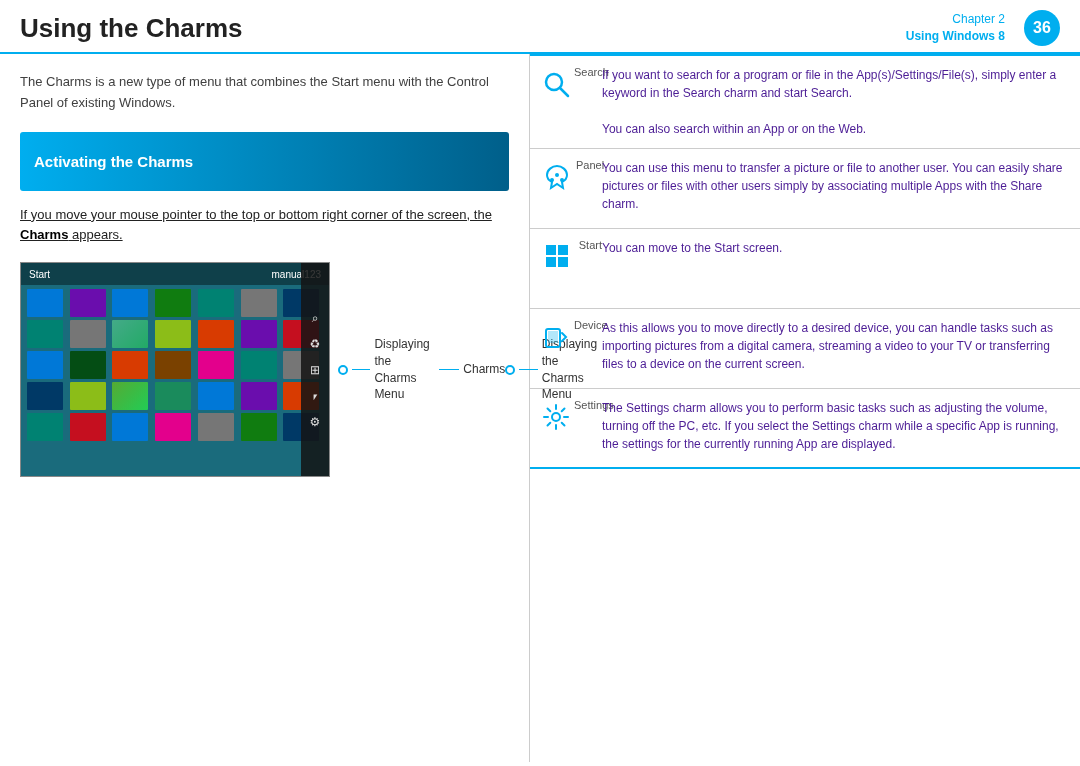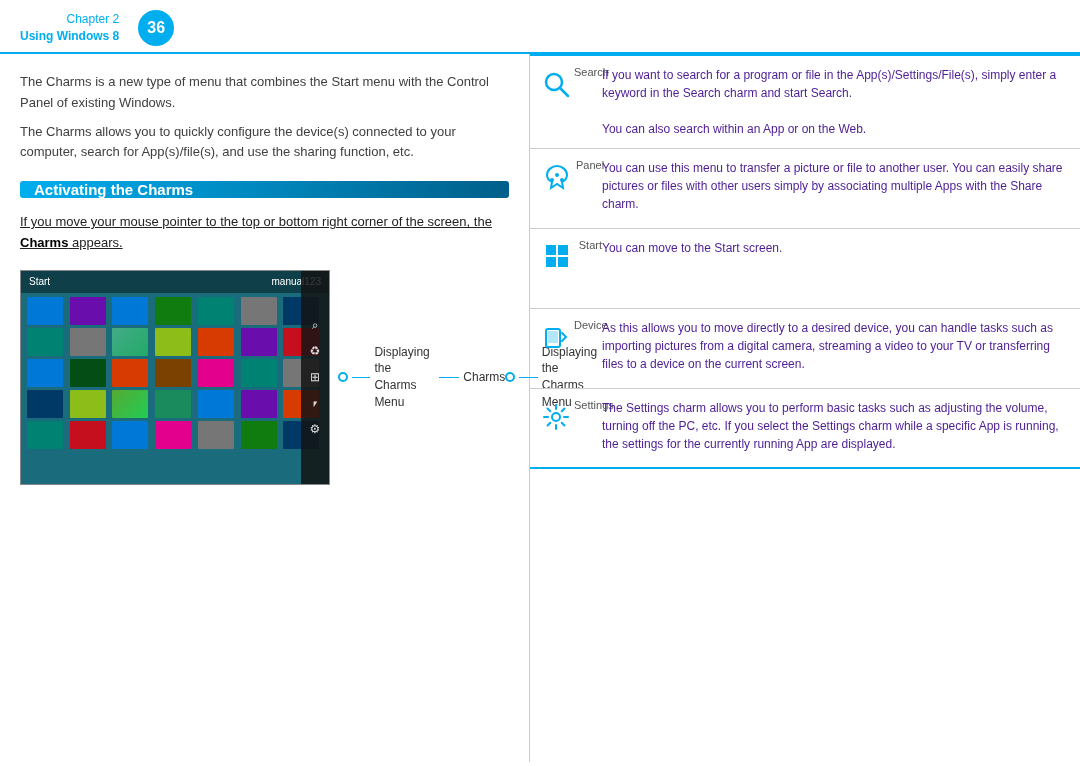--- a/index.html
+++ b/index.html
@@ -75,21 +75,21 @@
       line-height: 1.6;
       margin-bottom: 8px;
     }
 
     
     .section-header {
       background: linear-gradient(to right, #00aeef, #005f8a);
       color: #fff;
       font-size: 15px;
       font-weight: bold;
-      padding: 0 14px;
+      padding: 21px 14px;
       border-radius: 3px;
       margin: 18px 0 14px 0;
     }
 
     .activation-text {
       font-size: 13px;
       line-height: 1.6;
       margin-bottom: 16px;
       text-decoration: underline;
     }
@@ -250,34 +250,34 @@
       font-size: 12px;
       line-height: 1.5;
       color: #4c1d95;
       flex: 1;
     }
   </style>
 </head>
 <body>
 
 <div class="header">
+  <h1 class="header-title">Using the Charms</h1>
   <div class="header-chapter">
     <div class="chapter-text">
       <span class="chapter-label">Chapter 2</span>
       <span class="chapter-subtitle">Using Windows 8</span>
     </div>
     <div class="chapter-badge">36</div>
   </div>
 </div>
 
 <div class="main">
 
   <div class="left-col">
     <p class="intro-text">The Charms is a new type of menu that combines the Start menu with the Control Panel of existing Windows.</p>
-    <p class="intro-text">The Charms allows you to quickly configure the device(s) connected to your computer, search for App(s)/file(s), and use the sharing function, etc.</p>
 
     <div class="section-header">Activating the Charms</div>
 
     <p class="activation-text">
       If you move your mouse pointer to the top or bottom right corner of the screen, the <strong>Charms</strong> appears.
     </p>
 
     <div class="screenshot-area">
       <div class="screenshot-img">
         <div class="win8-bar">

